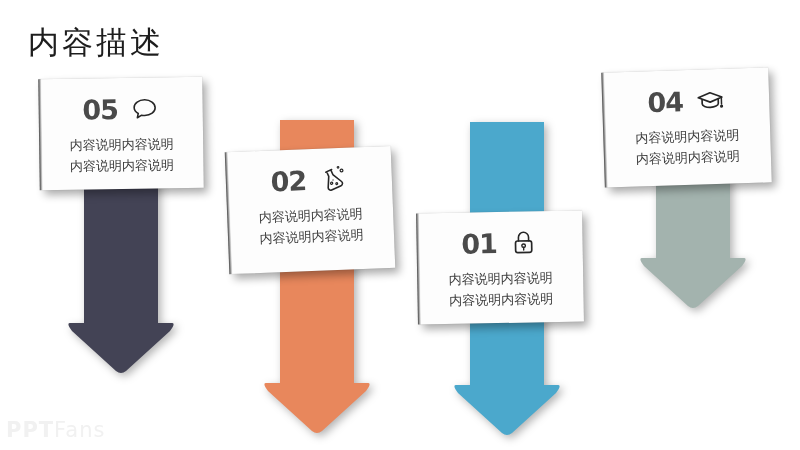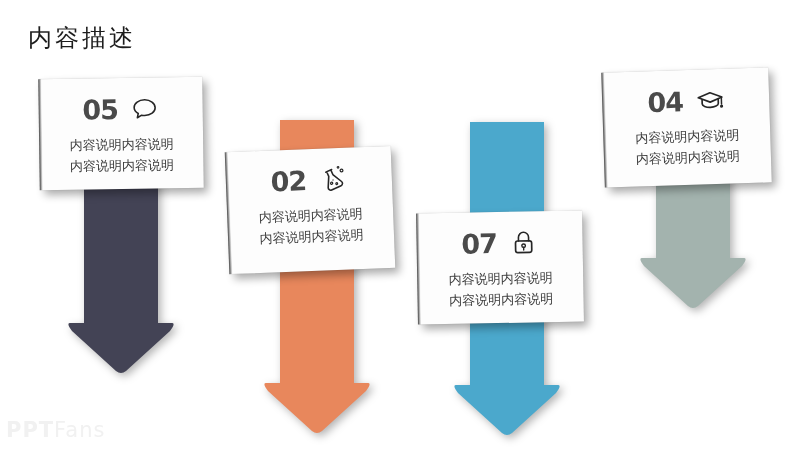--- a/index.html
+++ b/index.html
@@ -17,21 +17,21 @@
     background: #ffffff;
     overflow: hidden;
   }
 
   
   #title {
     position: absolute;
     left: 28px;
     top: 22px;
     font-family: "Liberation Serif", "DejaVu Serif", serif;
-    font-size: 24px;
+    font-size: 31px;
     letter-spacing: 3px;
     color: #1d1d1d;
     white-space: nowrap;
   }
 
   
   .arrow {
     position: absolute;
     z-index: 1;
     filter: drop-shadow(3px 3px 4px rgba(0,0,0,0.30));
@@ -169,21 +169,21 @@
             </svg>
           </div>
         </div>
         <div class="card-lines">
           <div class="card-line">内容说明内容说明</div>
           <div class="card-line">内容说明内容说明</div>
         </div>
       </div>
       <div class="card" style="left: 418px; top: 212px; width: 165px; min-height: 111px; transform: rotate(-1deg);">
         <div class="card-head">
-          <div class="card-num">07</div>
+          <div class="card-num">01</div>
           <div class="card-icon">
             <svg viewBox="0 0 32 32" width="30" height="30">
               <path d="M10.6 14.2V10.4a5.4 5.4 0 0 1 10.8 0v3.8" fill="none" stroke="#262626" stroke-width="1.7" stroke-linecap="round"></path>
               <rect x="7.4" y="14.2" width="17.2" height="12.4" rx="2.4" fill="none" stroke="#262626" stroke-width="1.8"></rect>
               <circle cx="16" cy="19.4" r="1.9" fill="none" stroke="#262626" stroke-width="1.5"></circle>
               <path d="M16 21.0v3.0" fill="none" stroke="#262626" stroke-width="1.5" stroke-linecap="round"></path>
             </svg>
           </div>
         </div>
         <div class="card-lines">

